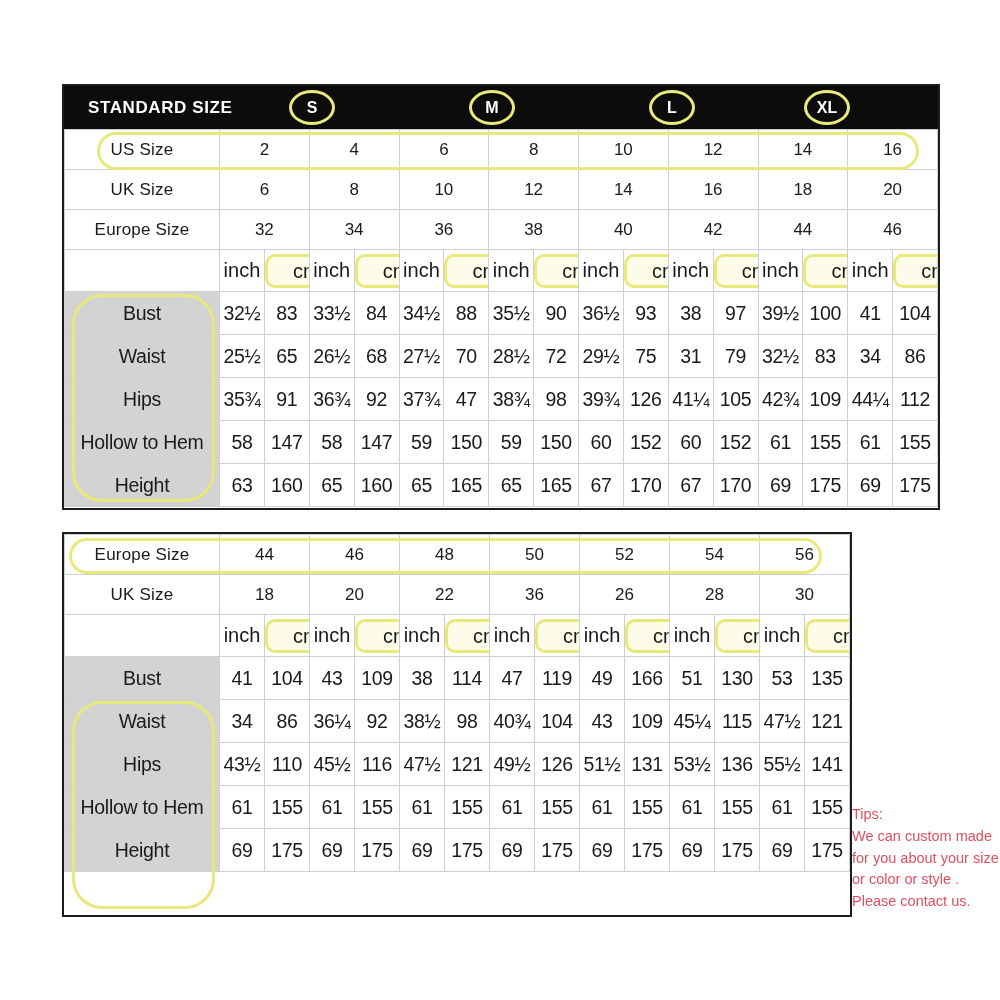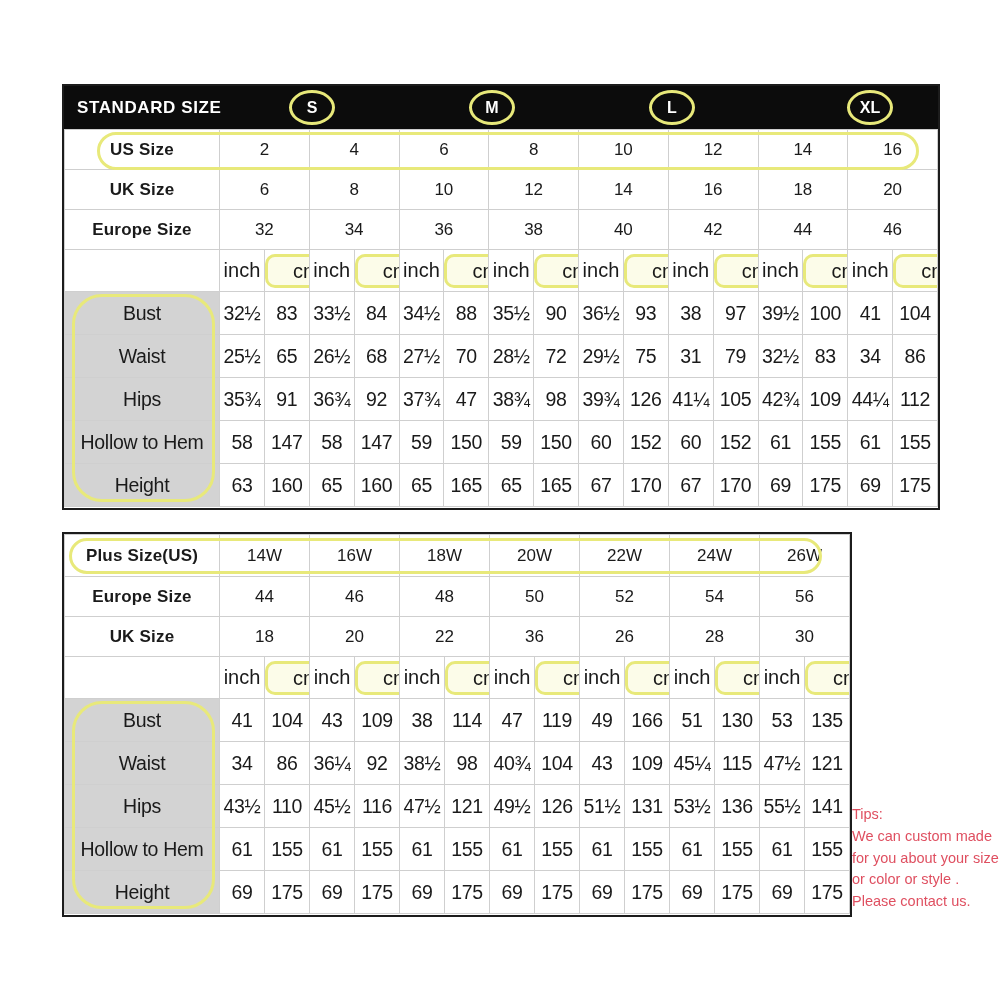--- a/index.html
+++ b/index.html
@@ -16,42 +16,42 @@
   body{
     width:1000px;height:1000px;background:#ffffff;
     font-family:"Liberation Sans", sans-serif;color:var(--ink);
     position:relative;overflow:hidden;
   }
   .block{position:absolute;border:2px solid var(--outer);box-sizing:border-box;background:#fff;}
   #std-block{left:62px;top:84px;width:878px;height:426px;}
   #plus-block{left:62px;top:532px;width:790px;height:385px;}
 
   .std-header{height:43px;background:var(--header-bg);position:relative;display:flex;align-items:center;}
-  .std-title{color:#fff;font-weight:bold;font-size:17px;letter-spacing:.6px;padding-left:13px;}
+  .std-title{color:#fff;font-weight:bold;font-size:17px;letter-spacing:.6px;padding-left:24px;}
   .size-circle{
     position:absolute;top:4px;width:46px;height:35px;box-sizing:border-box;
     border:3px solid var(--hl);border-radius:50%;
     color:#fff;font-weight:bold;font-size:16px;
     display:flex;align-items:center;justify-content:center;background:transparent;
   }
   #badge-s{left:225px;}
   #badge-m{left:405px;}
   #badge-l{left:585px;}
-  #badge-xl{left:783px;}
+  #badge-xl{left:740px;}
 
   table.grid{border-collapse:collapse;table-layout:fixed;width:100%;}
   table.grid td{
     border:1px solid var(--grid);text-align:center;vertical-align:middle;
     overflow:hidden;white-space:nowrap;padding:0;
   }
   tr.r-size td{height:39px;font-size:17px;}
   tr.r-unit td{height:41px;font-size:20px;}
   tr.r-meas td{height:42px;font-size:19.5px;letter-spacing:-.3px;}
   #plus-block tr.r-size.first td{height:41px;}
-  td.lab{font-weight:bold;font-size:16.5px;letter-spacing:.2px;}
+  td.lab{font-weight:normal;font-size:16.5px;letter-spacing:.2px;}
   td.mlab{font-weight:normal;font-size:16.5px;background:var(--label-gray);letter-spacing:.2px;}
   .cmb{
     display:inline-block;border:3px solid var(--hl);border-radius:10px;
     background:var(--hl-fill);padding:4px 25px;line-height:1;text-align:right;
   }
   .oval{position:absolute;border:3px solid var(--hl);border-radius:20px;pointer-events:none;box-sizing:border-box;}
   #std-us-oval{left:33px;top:46px;width:822px;height:38px;border-radius:19px;}
   #std-label-oval{left:8px;top:208px;width:143px;height:208px;border-radius:30px;}
   #plus-size-oval{left:5px;top:4px;width:753px;height:36px;border-radius:18px;}
   #plus-label-oval{left:8px;top:167px;width:143px;height:208px;border-radius:30px;}
@@ -262,30 +262,20 @@
           <col>
           <col>
           <col>
           <col>
           <col>
           <col>
           <col>
           <col>
         </colgroup>
       <tbody id="plus-body">
-          <tr class="r-size first">
-            <td class="lab">Plus Size(US)</td>
-            <td colspan="2">14W</td>
-            <td colspan="2">16W</td>
-            <td colspan="2">18W</td>
-            <td colspan="2">20W</td>
-            <td colspan="2">22W</td>
-            <td colspan="2">24W</td>
-            <td colspan="2">26W</td>
-          </tr>
           <tr class="r-size">
             <td class="lab">Europe Size</td>
             <td colspan="2">44</td>
             <td colspan="2">46</td>
             <td colspan="2">48</td>
             <td colspan="2">50</td>
             <td colspan="2">52</td>
             <td colspan="2">54</td>
             <td colspan="2">56</td>
           </tr>

